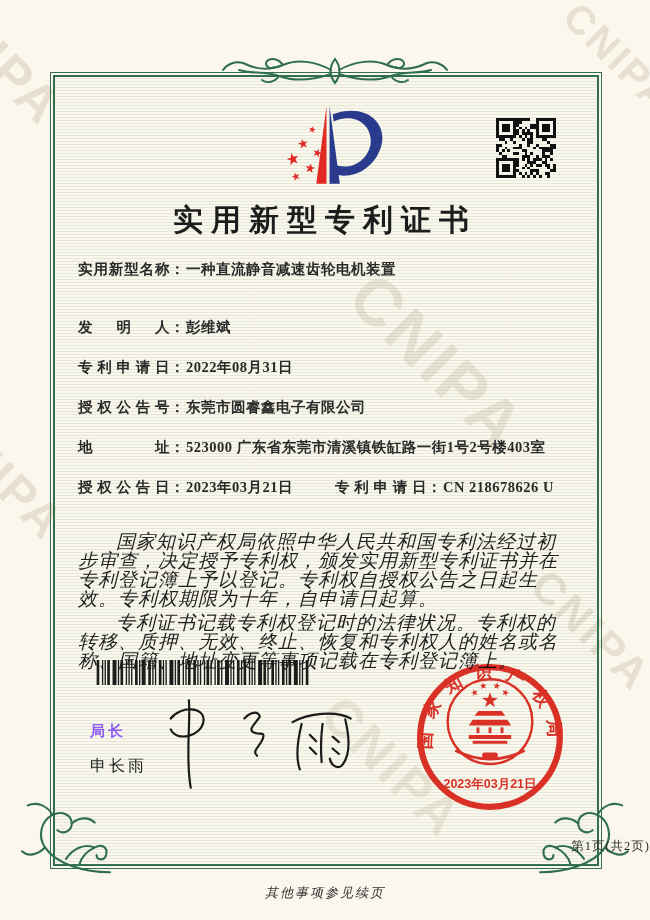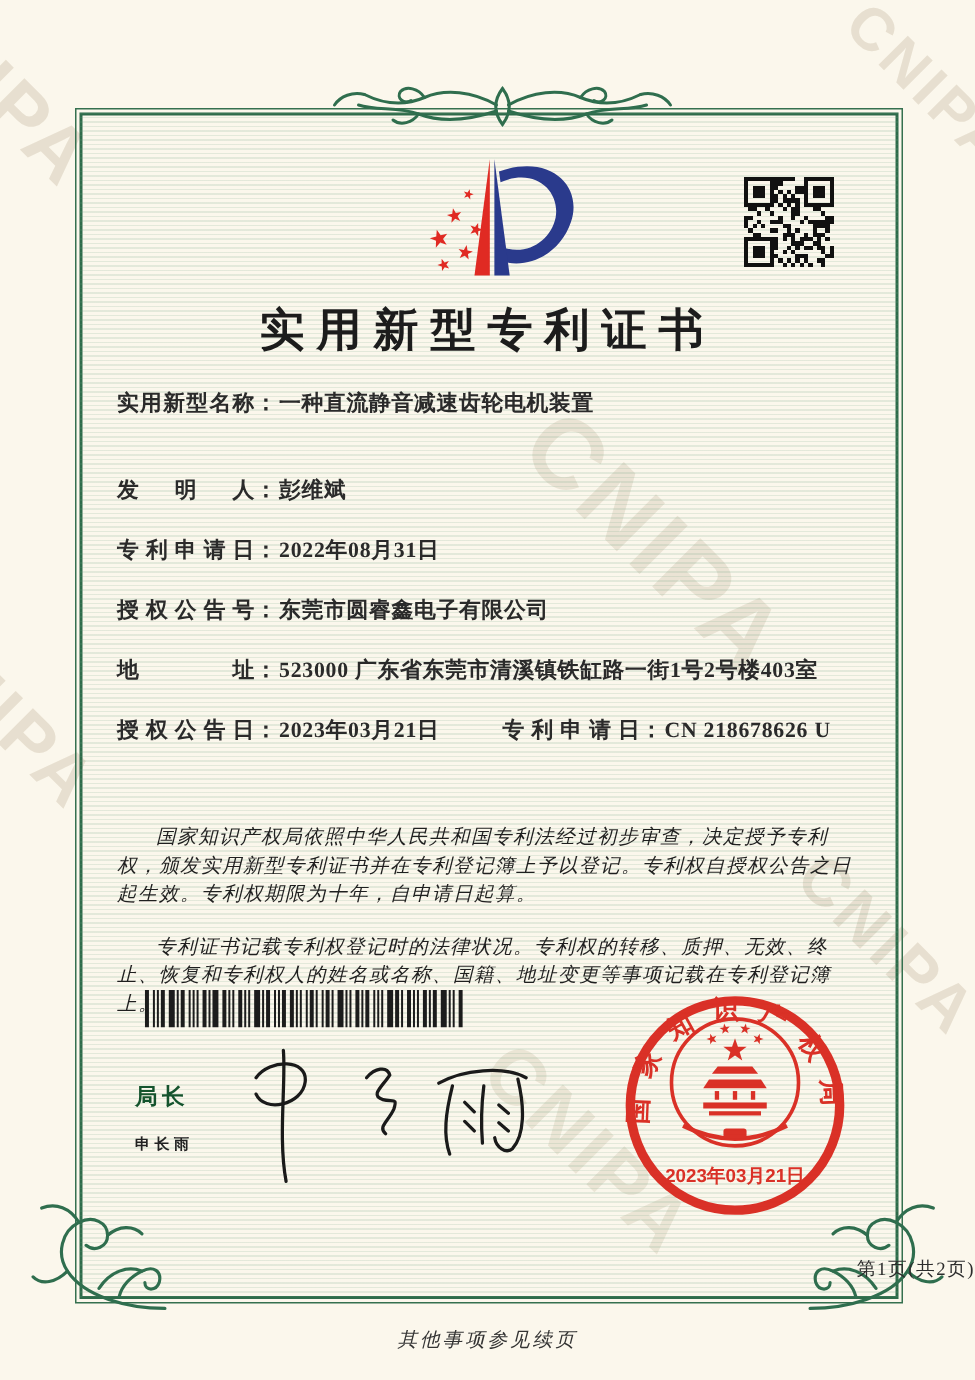--- a/index.html
+++ b/index.html
@@ -64,31 +64,31 @@
   .flabel{
     display:inline-block;width:92px;vertical-align:top;
     text-align:justify;text-align-last:justify;
   }
   .fcolon{display:inline-block;width:16px;}
   .fvalue{letter-spacing:0.5px;}
   .pair2{display:inline-block;margin-left:42px;}
 
   .paras{position:absolute;left:78px;top:532px;width:496px;}
   .paras p{
-    margin:16px 0 5px 0;font-size:13px;line-height:19px;
+    margin:0 0 5px 0;font-size:19px;line-height:19px;
     font-style:italic;letter-spacing:1px;color:#1f1f1f;text-indent:2em;
   }
 
   .barcode{position:absolute;left:94px;top:660px;width:225px;height:25px;}
   .signer-title{position:absolute;left:90px;top:722px;
     font-family:"Liberation Sans","DejaVu Sans",sans-serif;
-    font-size:15px;font-weight:600;letter-spacing:3px;color:#14532d;}
+    font-size:15px;font-weight:600;letter-spacing:3px;color:#8b5cf6;}
   .signer-name{position:absolute;left:90px;top:756px;
     font-family:"Liberation Sans","DejaVu Sans",sans-serif;
-    font-size:10px;font-weight:700;letter-spacing:3px;color:#222;}
+    font-size:16px;font-weight:400;letter-spacing:3px;color:#222;}
   .signature{position:absolute;left:158px;top:686px;width:200px;height:115px;}
 
   .seal{
     position:absolute;left:413px;top:660px;width:154px;height:154px;
     z-index:4;mix-blend-mode:multiply;opacity:0.95;
   }
   .page-info{
     position:absolute;left:0;top:838px;width:650px;text-align:right;
     font-size:12.5px;letter-spacing:1px;color:#2c2c2c;
   }

